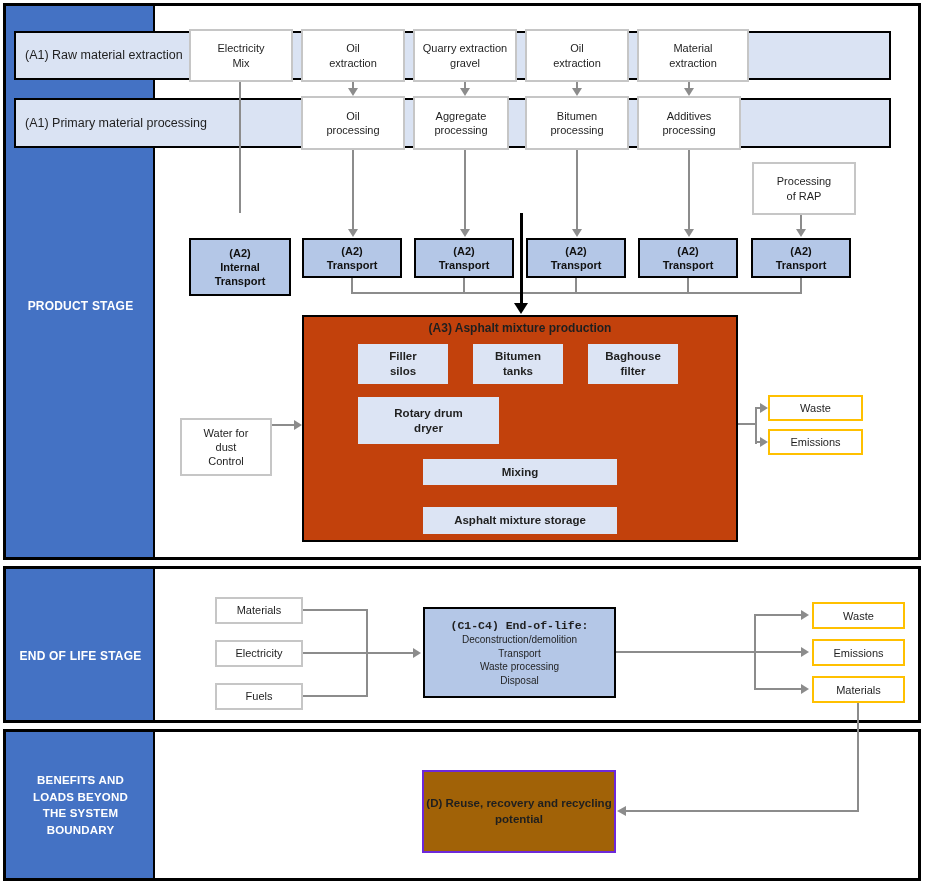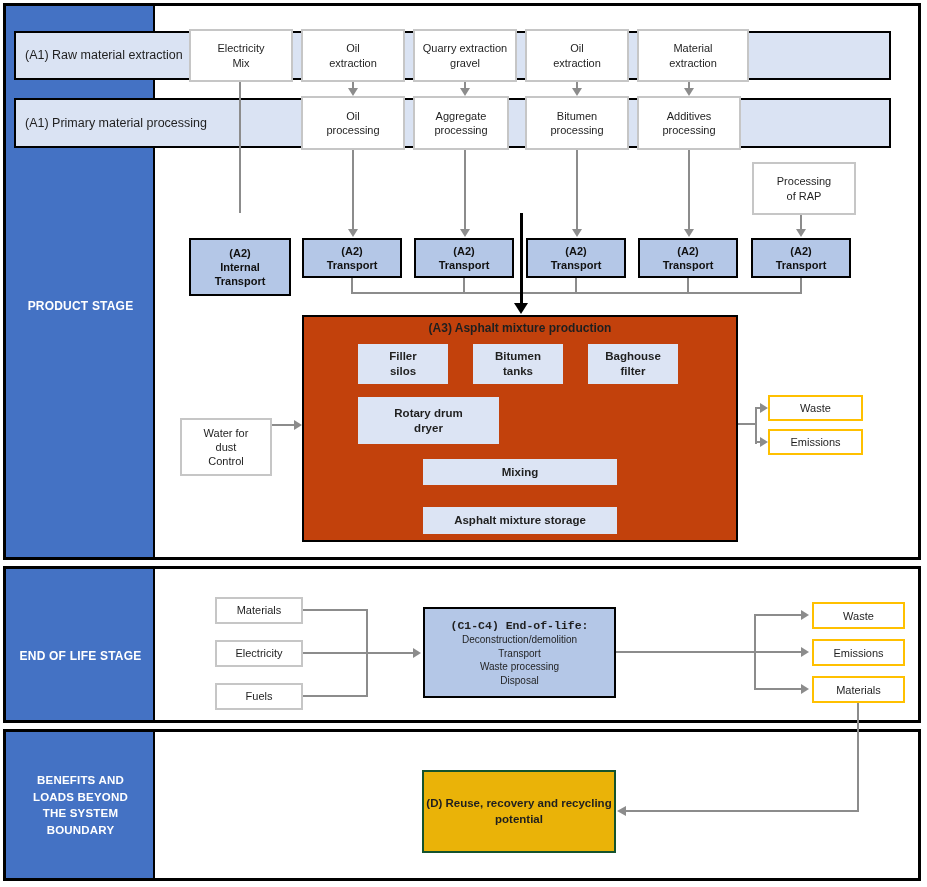--- a/index.html
+++ b/index.html
@@ -20,21 +20,21 @@
   .bigbox{background:#c2410c;border:2px solid #000;z-index:3;}
   .a3title{position:absolute;top:4px;left:0;width:100%;text-align:center;font-size:12px;font-weight:bold;}
   .inner{background:#DCE4F4;z-index:4;display:flex;align-items:center;justify-content:center;
          text-align:center;font-size:11.5px;font-weight:bold;line-height:1.3;white-space:pre-line;}
   .ybox{background:#fff;border:2px solid #FFC000;z-index:4;display:flex;align-items:center;
         justify-content:center;text-align:center;font-size:11px;}
   .cbox{background:#B4C7E7;border:2px solid #000;z-index:4;display:flex;flex-direction:column;
         align-items:center;justify-content:center;text-align:center;}
   .ctitle{font-size:11.5px;font-weight:bold;line-height:1.35;font-family:Liberation Mono, monospace;}
   .cbody{font-size:10px;line-height:1.35;white-space:pre-line;text-align:center;}
-  .dbox{background:#eab308;border:2px solid #14532d;z-index:4;display:flex;align-items:center;
+  .dbox{background:#a16207;border:2px solid #6d28d9;z-index:4;display:flex;align-items:center;
         justify-content:center;text-align:center;font-size:11.5px;font-weight:bold;
         line-height:1.35;white-space:pre-line;}
   .ln{background:#8c8c8c;z-index:3;}
   .lnk{background:#000;z-index:3;}
   .hi{z-index:6;}
   .arr-d{width:0;height:0;border-left:5px solid transparent;border-right:5px solid transparent;
          border-top:8px solid #8c8c8c;z-index:5;}
   .arr-r{width:0;height:0;border-top:5px solid transparent;border-bottom:5px solid transparent;
          border-left:8px solid #8c8c8c;z-index:5;}
   .arr-l{width:0;height:0;border-top:5px solid transparent;border-bottom:5px solid transparent;

